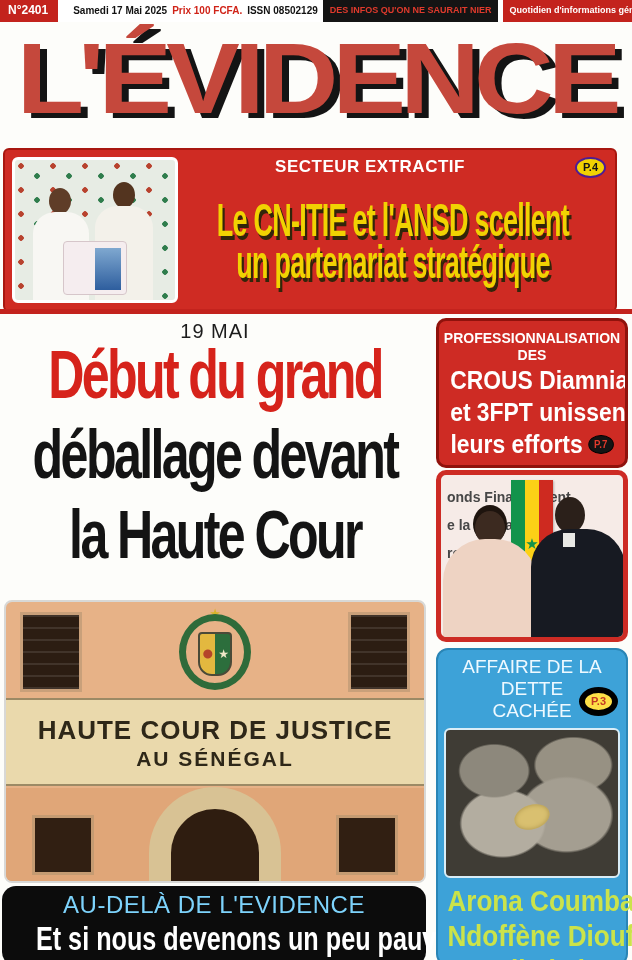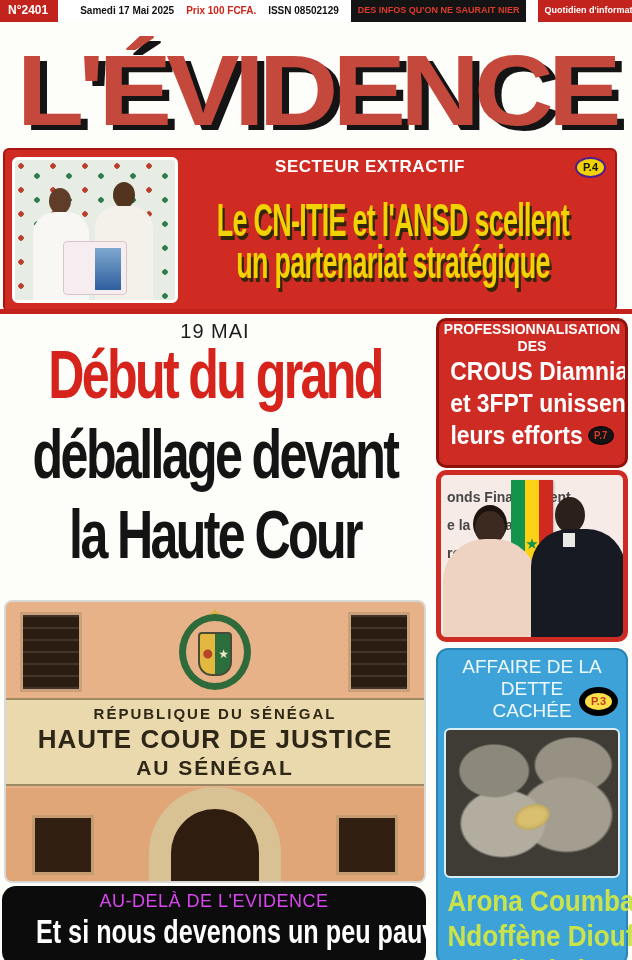--- a/index.html
+++ b/index.html
@@ -1,30 +1,30 @@
 <!DOCTYPE html>
 <html><head>
 <meta charset="utf-8">
 <title>Front page</title>
 <style>
   * { margin:0; padding:0; box-sizing:border-box; }
   body { font-family:"Liberation Sans", sans-serif; background:#ffffff; }
   .page { position:relative; width:632px; height:960px; overflow:hidden; background:#fdfdfa; }
 
   
-  .topbar { position:absolute; top:0; left:0; width:632px; height:22px; display:flex; align-items:stretch; gap:12px; background:#fff; z-index:5; }
+  .topbar { position:absolute; top:0; left:0; width:632px; height:22px; display:flex; align-items:stretch; gap:5px; background:#fff; z-index:5; }
   .tb-issue { background:#c3231d; color:#fff; font-size:12px; font-weight:bold; padding:3px 10px 0 8px; }
   .tb-date  { color:#111; font-size:10px; font-weight:bold; padding-top:5px; white-space:nowrap; margin-left:10px; }
   .tb-price { color:#d02318; font-size:10px; font-weight:bold; padding-top:5px; white-space:nowrap; }
   .tb-issn  { color:#111; font-size:10px; font-weight:bold; padding-top:5px; white-space:nowrap; }
   .tb-slogan{ background:#141414; color:#e03a2c; font-size:9px; font-weight:bold; padding:5px 7px 0 7px; white-space:nowrap; }
   .tb-tagline{ background:#c3231d; color:#fff; font-size:9px; font-weight:bold; padding:5px 6px 0 6px; white-space:nowrap; flex:1; text-align:center; }
 
   
-  .masthead { position:absolute; top:18px; left:0; width:632px; height:120px; display:flex; align-items:flex-end; justify-content:center; z-index:1; }
+  .masthead { position:absolute; top:18px; left:0; width:632px; height:120px; display:flex; align-items:center; justify-content:center; z-index:1; }
   .masthead span { white-space:nowrap; font-size:95px; font-weight:bold; letter-spacing:-5px; color:#c5483c;
                    text-shadow:6px 5px 0 #141414; transform:scale(1.16,1.06); line-height:1; }
 
   
   .lead { position:absolute; top:148px; left:3px; width:614px; height:164px; background:#cf2b23; border:2px solid #a8170f; border-radius:6px; overflow:hidden; }
   .lead-kicker { position:absolute; top:7px; left:170px; right:50px; text-align:center; color:#fff; font-size:17px; font-weight:600; letter-spacing:.5px; }
   .lead-headlines { position:absolute; top:28px; bottom:6px; left:172px; right:6px; display:flex; flex-direction:column; align-items:center; justify-content:center; gap:6px; }
   .lead-h { white-space:nowrap; color:#f1d202; font-weight:bold; font-size:36px; letter-spacing:-1px;
             transform:scale(0.75,1.3); text-shadow:3px 3px 0 #32250a; line-height:1; }
   .lead-photo { position:absolute; top:7px; left:7px; width:166px; height:146px; border:3px solid #fff; border-radius:6px; overflow:hidden;
@@ -73,25 +73,25 @@
   .sign-l2 { font-size:26px; font-weight:bold; letter-spacing:1px; margin-top:2px; }
   .sign-l3 { font-size:21px; font-weight:bold; letter-spacing:2px; margin-top:1px; }
   .facade-bottom { position:absolute; top:186px; left:0; right:0; bottom:0; background:#e0a678; }
   .arch-outer { position:absolute; bottom:0; left:50%; transform:translateX(-50%); width:132px; height:94px; background:#d8c294; border-radius:66px 66px 0 0; }
   .arch-inner { position:absolute; bottom:0; left:50%; transform:translateX(-50%); width:88px; height:72px; background:#2f1d10; border-radius:44px 44px 0 0; }
   .win-b { position:absolute; bottom:6px; width:62px; height:60px; background:#311f12; border:3px solid #c59b72; }
   .win-bl { left:26px; } .win-br { right:26px; }
 
   
   .bottom-banner { position:absolute; top:886px; left:2px; width:424px; height:80px; background:#0c0c0c; border-radius:14px; text-align:center; padding-top:5px; }
-  .bottom-kicker { color:#d946ef; font-size:18px; letter-spacing:.5px; }
+  .bottom-kicker { color:#7dd3fc; font-size:24px; letter-spacing:.5px; }
   .bottom-headline { color:#fff; font-weight:bold; font-size:30px; white-space:nowrap; transform:scale(0.84,1.12); margin-top:3px; line-height:1.1; }
 
   
-  .card-red { position:absolute; top:318px; left:436px; width:192px; height:150px; background:#ce2b24; border:3px solid #8f120c; border-radius:10px; text-align:center; color:#fff; overflow:hidden; }
+  .card-red { position:absolute; top:318px; left:436px; width:192px; height:150px; background:#ce2b24; border:3px solid #8f120c; border-radius:10px; text-align:center; color:#fff; padding-top:9px; overflow:hidden; }
   .cr-kicker { font-size:14px; font-weight:600; line-height:1.18; }
   .cr-h { font-size:26px; font-weight:bold; line-height:1.16; white-space:nowrap; transform:scaleX(0.88); margin-top:2px; }
   .cr-h3 { display:flex; align-items:center; justify-content:center; }
 
   .photo2 { position:absolute; top:470px; left:436px; width:192px; height:172px; border:5px solid #cd2b24; border-radius:10px; background:#f6ebe7; overflow:hidden; }
   .p2-text { position:absolute; top:8px; left:6px; color:#474747; font-weight:bold; font-size:14px; line-height:2.0; }
   .flag { position:absolute; top:5px; left:50%; transform:translateX(-50%); width:42px; height:128px; display:flex; box-shadow:1px 1px 2px rgba(0,0,0,.25); }
   .flag div { flex:1; }
   .flag-green { background:#13934b; } .flag-yellow { background:#fcd116; position:relative; } .flag-red { background:#ce2a20; }
   .flag-star { position:absolute; top:50%; left:50%; transform:translate(-50%,-50%); color:#13934b; font-size:15px; }
@@ -162,21 +162,20 @@
     <div class="win-t win-tl"></div>
     <div class="win-t win-tr"></div>
     <div class="arms">
       <div class="arms-topstar">★</div>
       <div class="wreath"></div>
       <div class="shield">
         <span class="shield-star">★</span>
       </div>
     </div>
     <div class="sign">
-      <div class="sign-l1">RÉPUBLIQUE DU SÉNÉGAL</div>
       <div class="sign-l2">HAUTE COUR DE JUSTICE</div>
       <div class="sign-l3">AU SÉNÉGAL</div>
     </div>
     <div class="facade-bottom">
       <div class="arch-outer">
         <div class="arch-inner"></div>
       </div>
       <div class="win-b win-bl"></div>
       <div class="win-b win-br"></div>
     </div>

